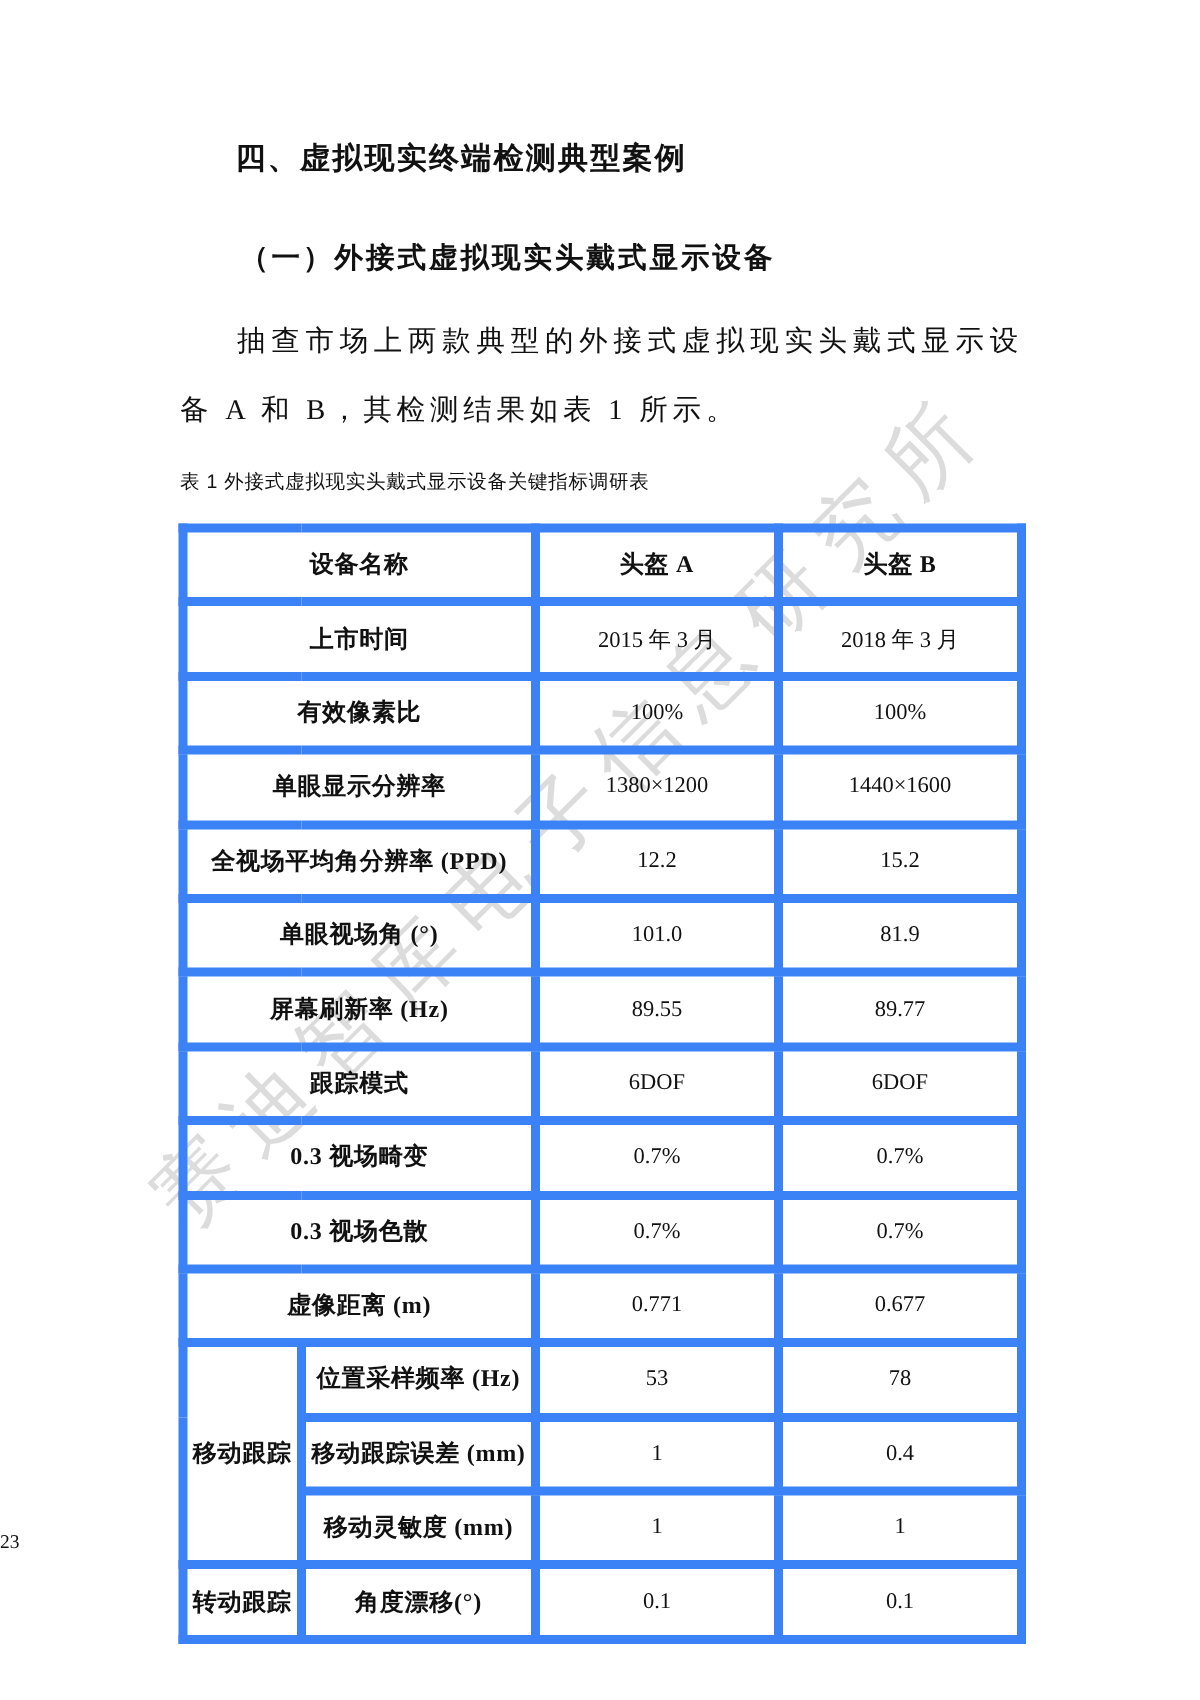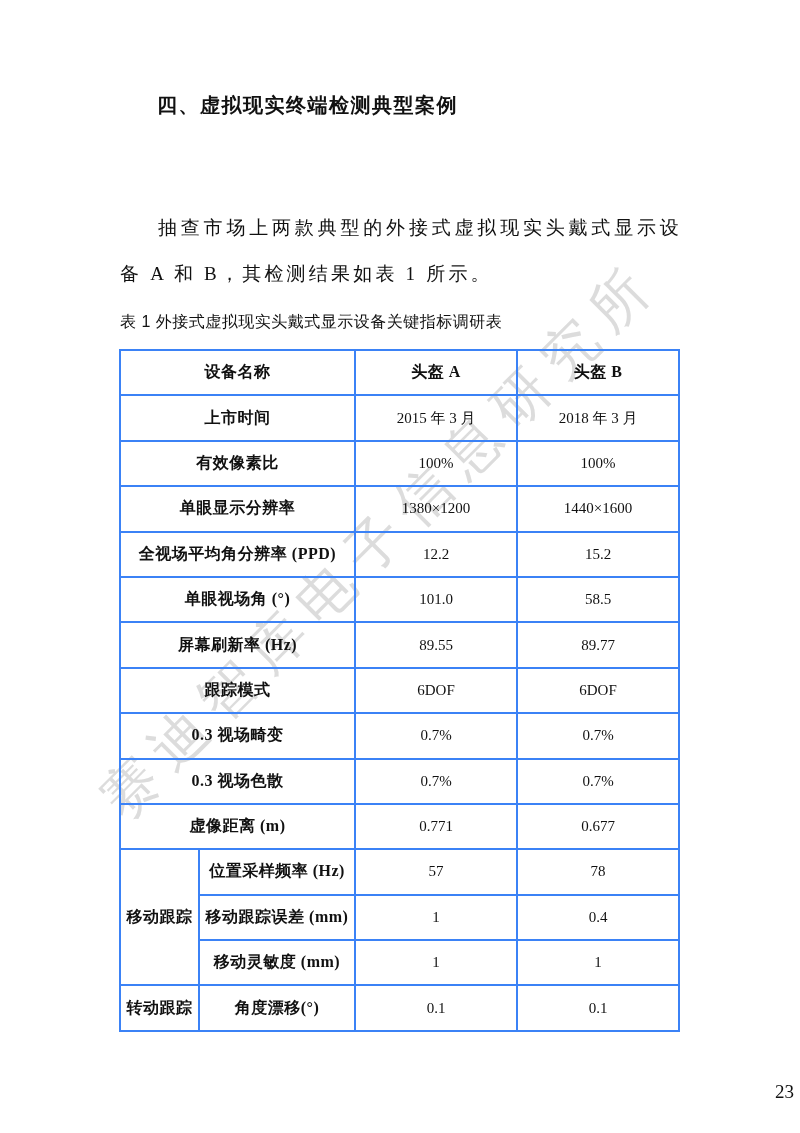--- a/index.html
+++ b/index.html
@@ -65,67 +65,68 @@
     letter-spacing: 3.2px;
     text-indent: 38px;
     text-align: justify;
   }
   .caption {
     position: absolute;
     left: 120px;
     top: 312px;
     font-family: "Liberation Sans", sans-serif;
     font-weight: 500;
-    font-size: 16px;
+    font-size: 13px;
     letter-spacing: 0.5px;
   }
   table.spec {
     position: absolute;
     left: 119px;
     top: 349px;
     width: 559px;
     border-collapse: collapse;
     table-layout: fixed;
     text-align: center;
   }
   table.spec td {
-    border: 2px solid #3b82f6;
+    border: 6px solid #3b82f6;
     padding: 0 2px;
     height: 43.4px;
     font-size: 15px;
     vertical-align: middle;
     background: transparent;
   }
   table.spec td.hdr,
   table.spec td.label,
   table.spec td.group {
     font-weight: bold;
     font-size: 16px;
     letter-spacing: 0.5px;
   }
   .page-number {
     position: absolute;
     left: 0;
-    top: 1081px;
+    top: 1020px;
     width: 794px;
-    text-align: right;
-    font-size: 19px;
+    text-align: left;
+    font-size: 13px;
   }
 </style>
 </head>
 <body>
 
 <div class="page">
 
   <div class="watermark">赛迪智库电子信息研究所</div>
 
   <div class="content">
 
     <div class="h1">四、虚拟现实终端检测典型案例</div>
 
+    <div class="h2">（一）外接式虚拟现实头戴式显示设备</div>
 
     <p class="body-text">抽查市场上两款典型的外接式虚拟现实头戴式显示设备 A 和 B，其检测结果如表 1 所示。</p>
 
     <div class="caption">表 1 外接式虚拟现实头戴式显示设备关键指标调研表</div>
 
     <table class="spec">
       <colgroup>
         <col style="width:79px">
         <col style="width:156px">
         <col style="width:162px">
@@ -154,21 +155,21 @@
           <td>1440×1600</td>
         </tr>
         <tr>
           <td colspan="2" class="label">全视场平均角分辨率 (PPD)</td>
           <td>12.2</td>
           <td>15.2</td>
         </tr>
         <tr>
           <td colspan="2" class="label">单眼视场角 (°)</td>
           <td>101.0</td>
-          <td>58.5</td>
+          <td>81.9</td>
         </tr>
         <tr>
           <td colspan="2" class="label">屏幕刷新率 (Hz)</td>
           <td>89.55</td>
           <td>89.77</td>
         </tr>
         <tr>
           <td colspan="2" class="label">跟踪模式</td>
           <td>6DOF</td>
           <td>6DOF</td>
@@ -185,21 +186,21 @@
         </tr>
         <tr>
           <td colspan="2" class="label">虚像距离 (m)</td>
           <td>0.771</td>
           <td>0.677</td>
         </tr>
 
         <tr>
           <td rowspan="3" class="group">移动跟踪</td>
           <td class="label">位置采样频率 (Hz)</td>
-          <td>57</td>
+          <td>53</td>
           <td>78</td>
         </tr>
         <tr>
           <td class="label">移动跟踪误差 (mm)</td>
           <td>1</td>
           <td>0.4</td>
         </tr>
         <tr>
           <td class="label">移动灵敏度 (mm)</td>
           <td>1</td>

